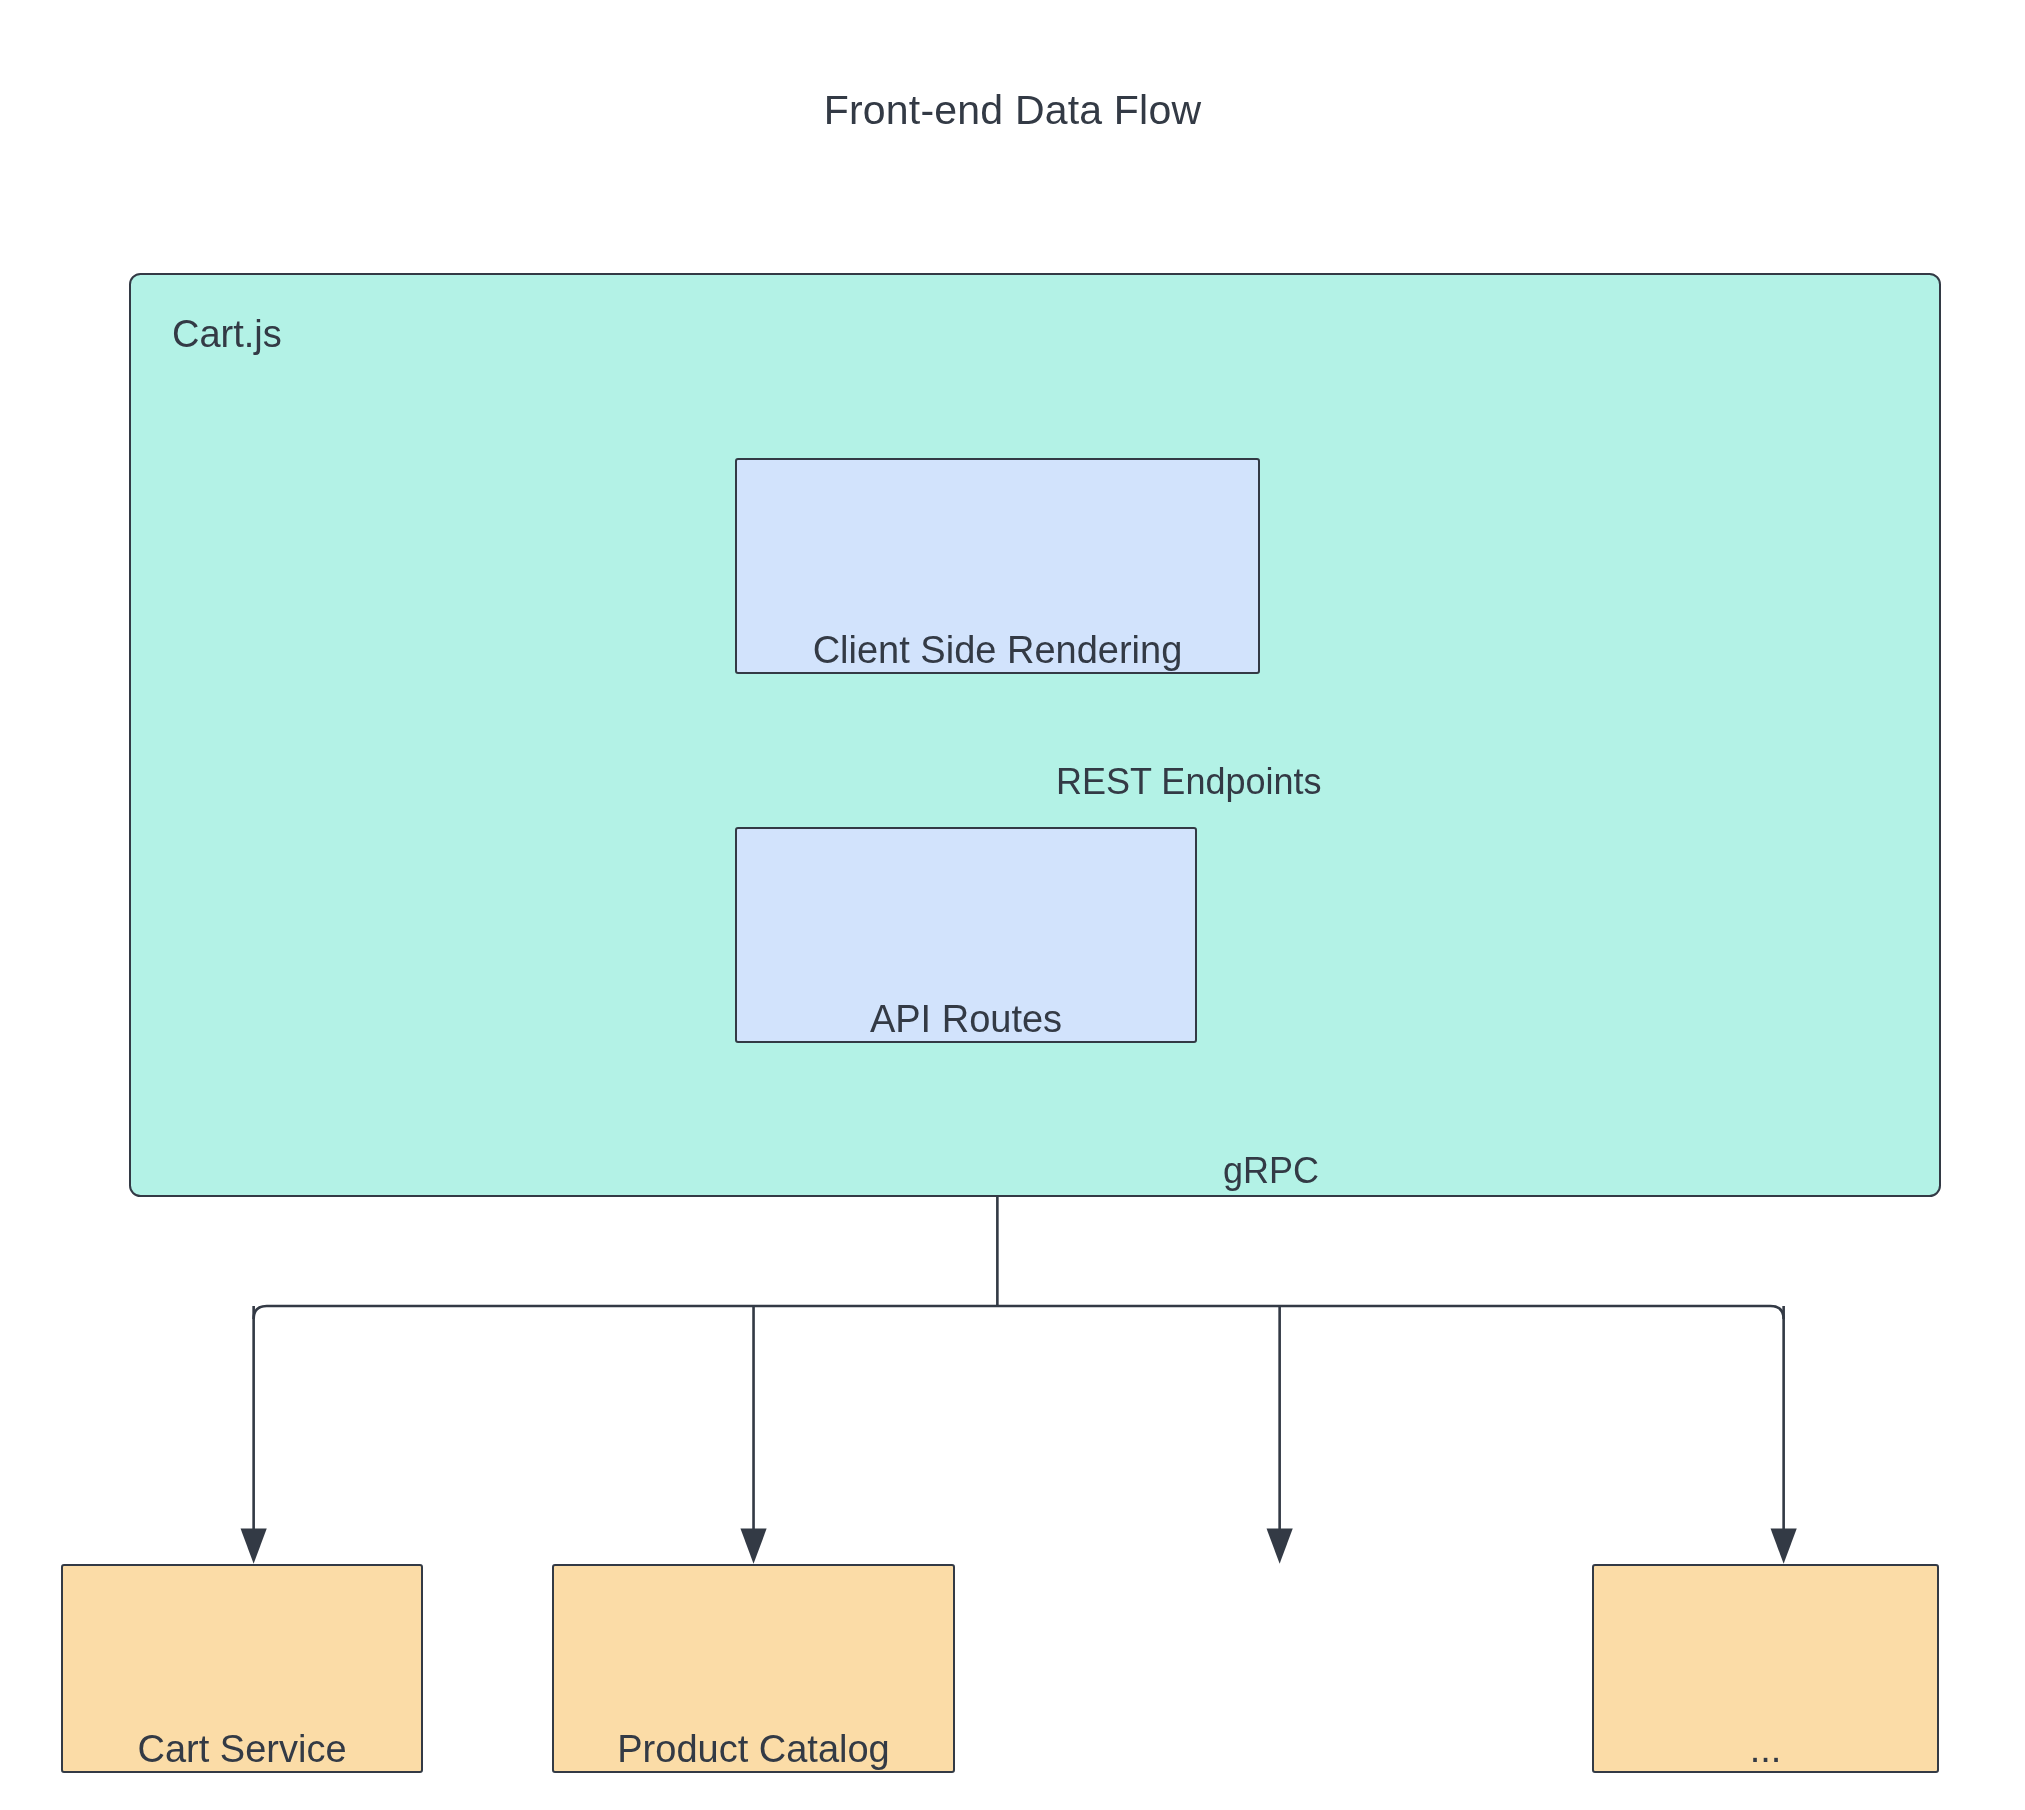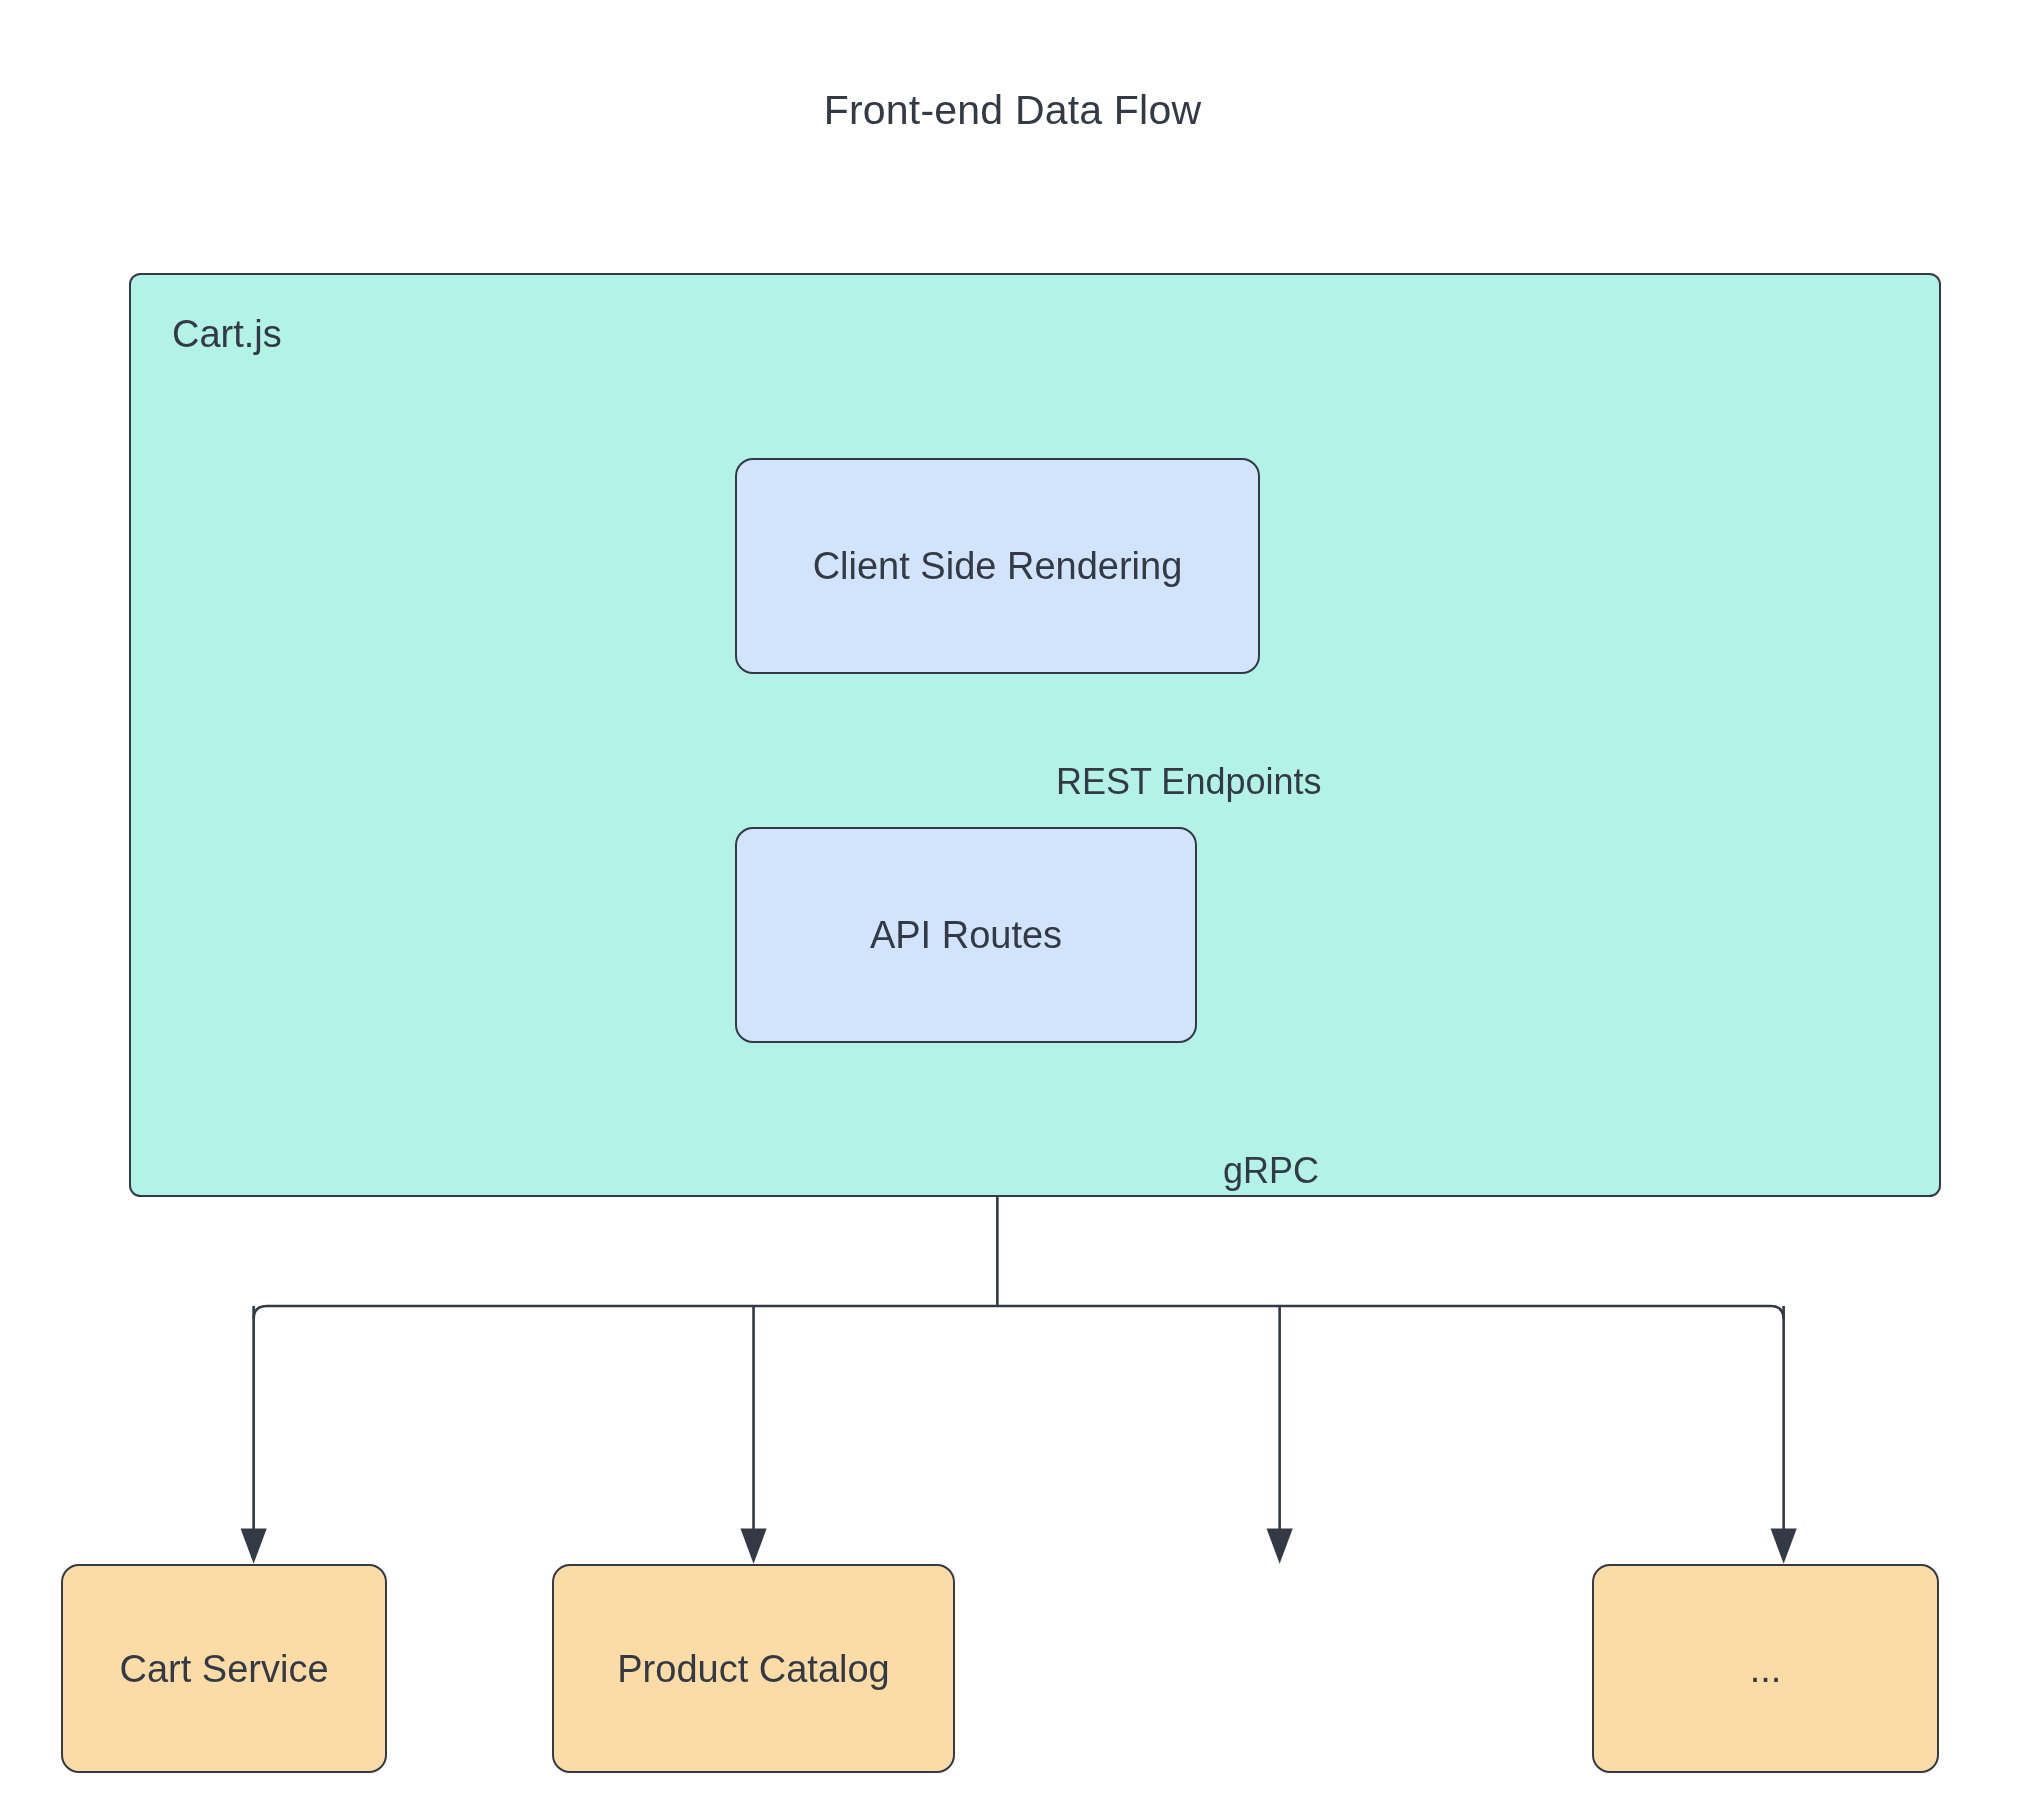--- a/index.html
+++ b/index.html
@@ -73,23 +73,23 @@
     line-height: 46px;
     color: #333a45;
     white-space: nowrap;
   }
 
   
   .node {
     position: absolute;
     box-sizing: border-box;
     border: 2.5px solid #333a45;
-    border-radius: 18px;
+    border-radius: 3px;
     display: flex;
-    align-items: center;
+    align-items: flex-end;
     justify-content: center;
     text-align: center;
   }
   .node-label {
     font-size: 38px;
     line-height: 44px;
     color: #333a45;
     white-space: nowrap;
     padding: 0 9.8px;
   }
@@ -97,21 +97,21 @@
     background: #d2e3fc;
   }
   .node.service {
     background: #fbdca7;
   }
 
   
   #node-csr   { left: 735px;  top: 458px;  width: 525px; height: 216px; }
   #node-api   { left: 735px;  top: 827px; width: 462px; height: 216px; }
 
-  #node-cart  { left: 61px;   top: 1564px; width: 326px; height: 209px; }
+  #node-cart  { left: 61px;   top: 1564px; width: 362px; height: 209px; }
   #node-catalog { left: 552px; top: 1564px; width: 403px; height: 209px; }
   #node-recs  { left: 1059px; top: 1564px; width: 440px; height: 209px; }
   #node-more  { left: 1592px; top: 1564px; width: 347px; height: 209px; }
 
   
   .edge-label {
     position: absolute;
     font-size: 36px;
     line-height: 43px;
     color: #333a45;

